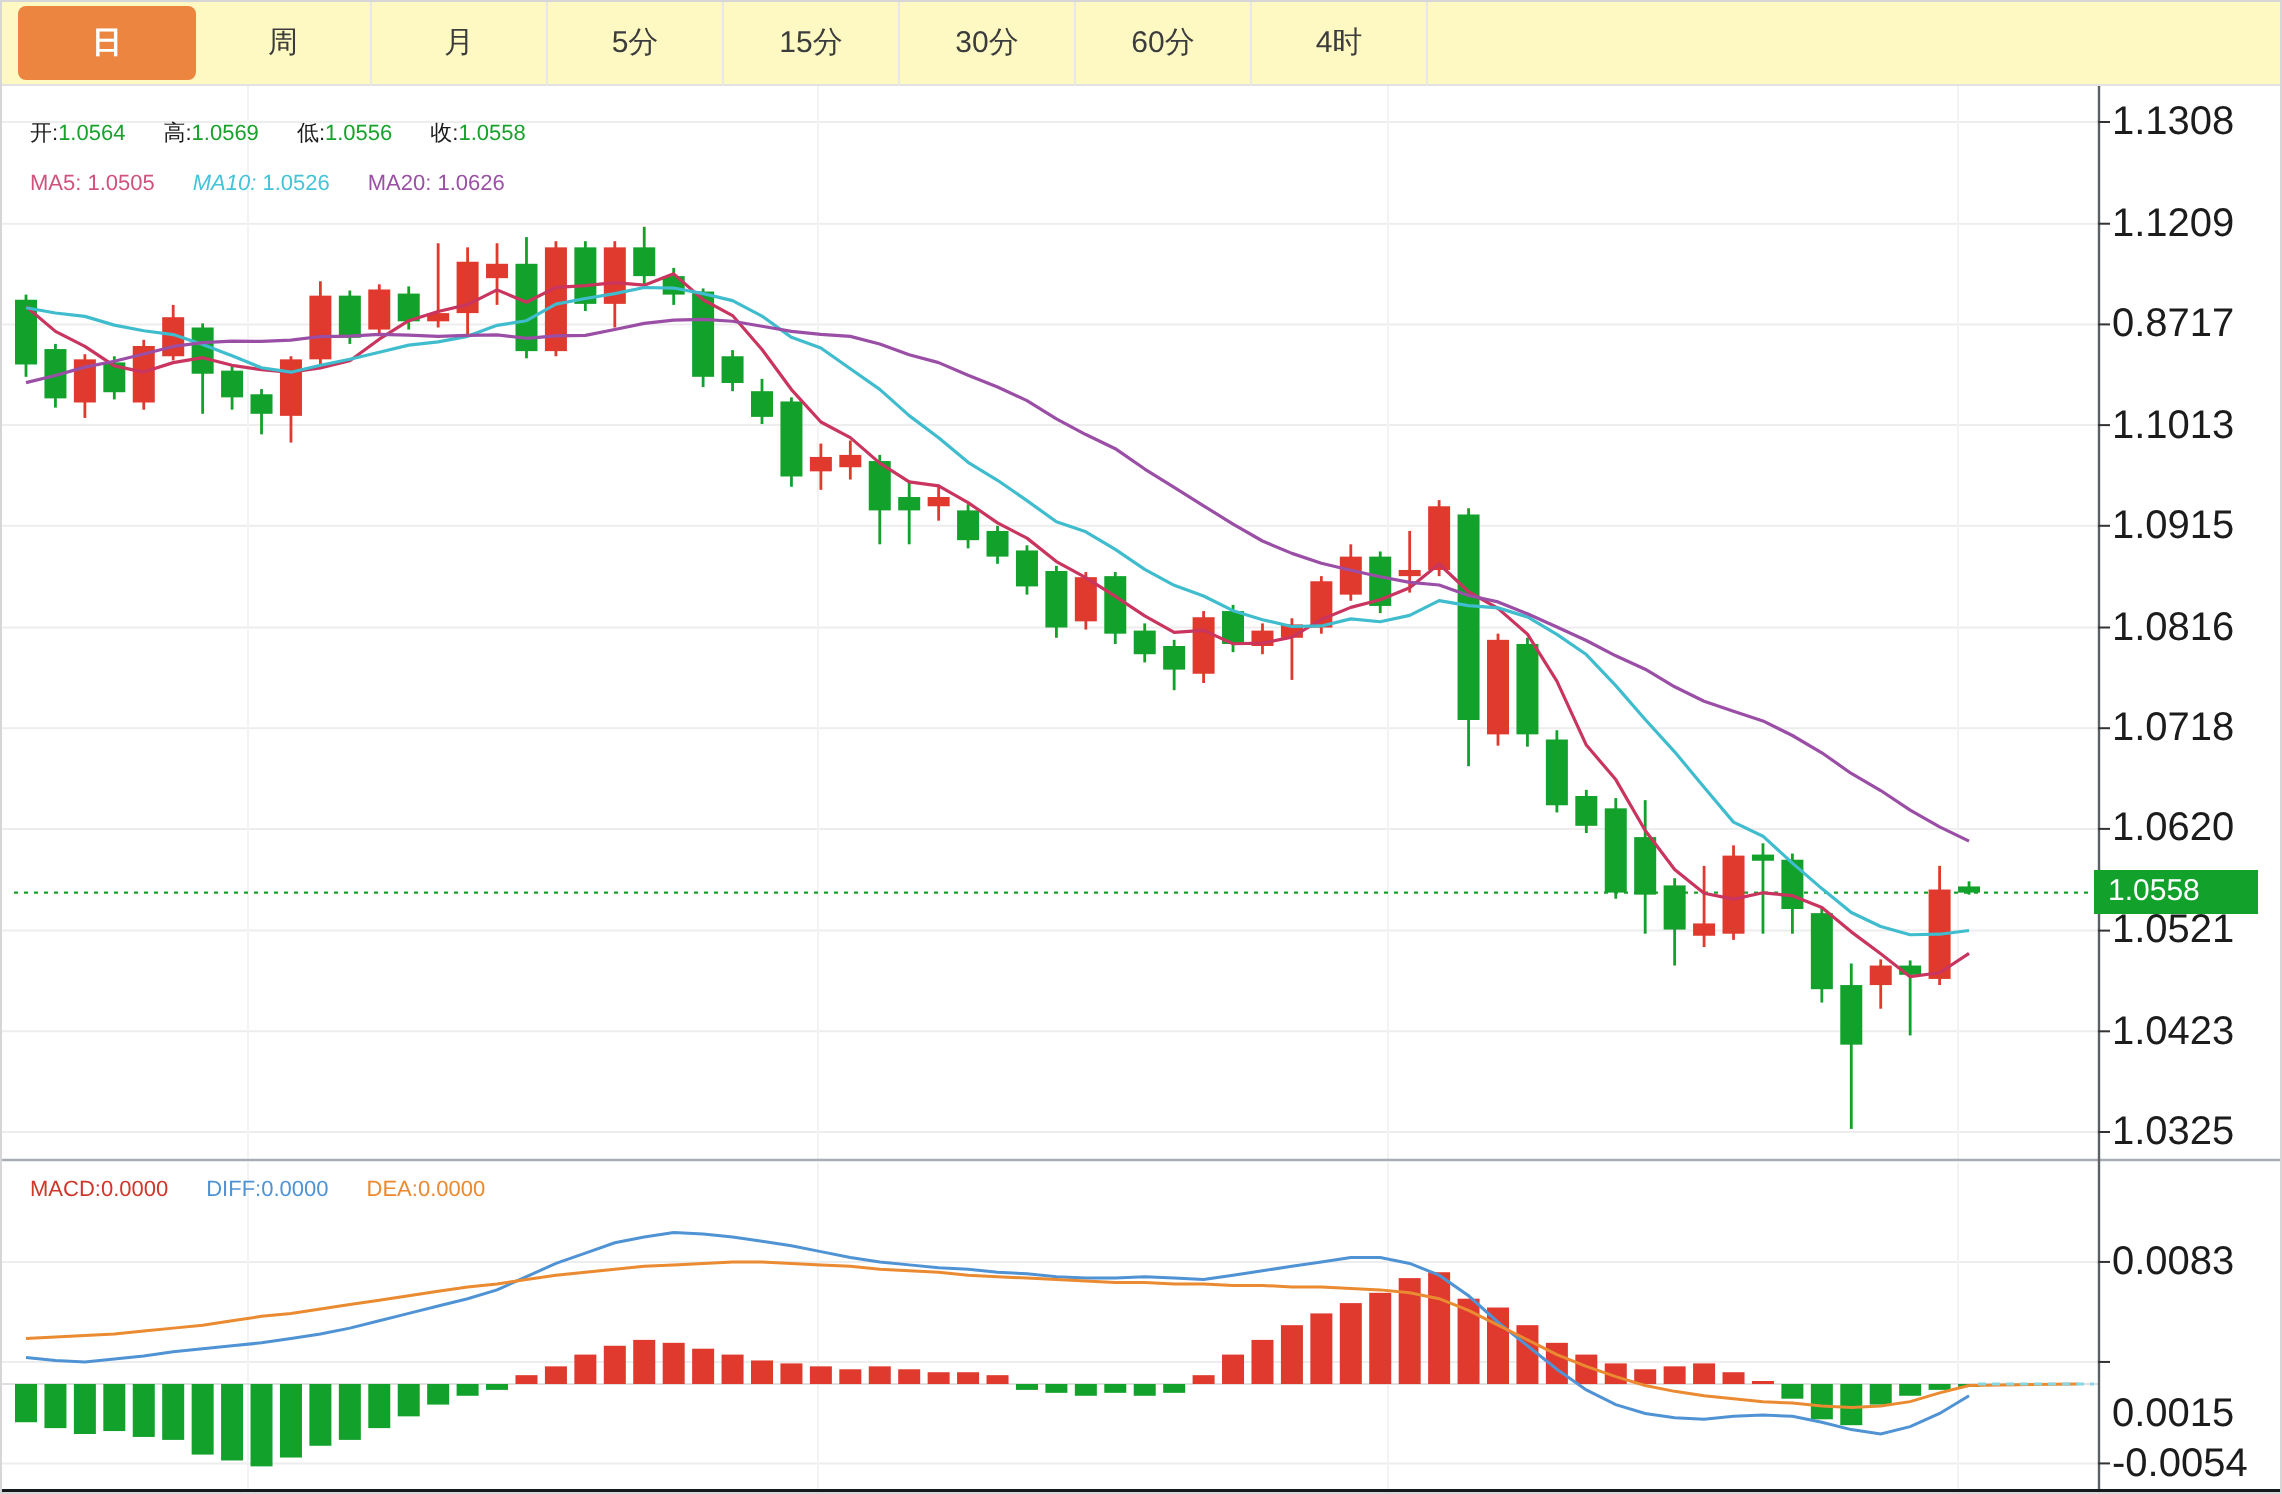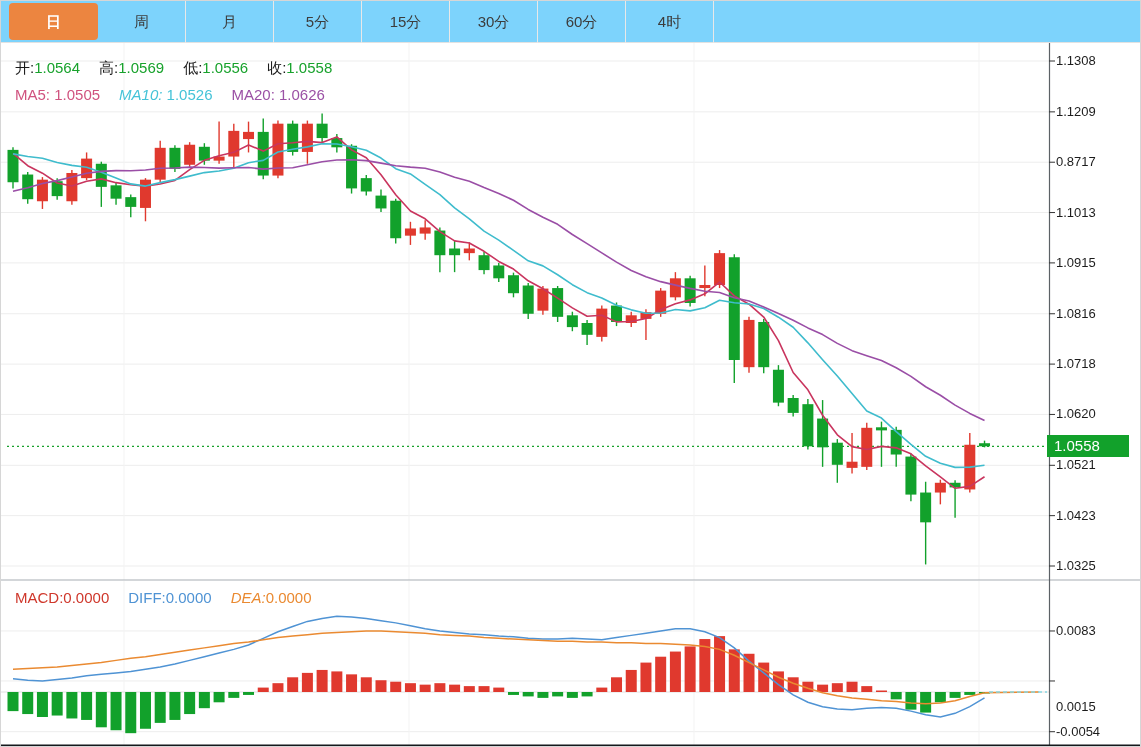--- a/index.html
+++ b/index.html
@@ -1,33 +1,33 @@
 <!DOCTYPE html>
 <html><head>
 <meta charset="utf-8">
 <style>
   html,body{margin:0;padding:0;background:#fff;}
   .app{position:relative;width:1141px;height:747px;background:#fff;
        font-family:"Liberation Sans",sans-serif;overflow:hidden;
        border:1px solid #d6d6d6;box-sizing:border-box;}
   svg{position:absolute;left:0;top:0;}
   
-  .tabbar{position:absolute;left:0;top:0;width:100%;height:42px;background:#7dd3fc;
+  .tabbar{position:absolute;left:0;top:0;width:100%;height:42px;background:#fef9c3;
           border-bottom:1px solid #e2e2e2;white-space:nowrap;z-index:5;padding-left:8px;box-sizing:border-box;}
   .tab{display:inline-block;width:88px;height:42px;line-height:42px;text-align:center;
        font-size:15px;color:#3c3c3c;border-right:1px solid #e8e8e8;cursor:pointer;vertical-align:top;box-sizing:border-box;}
   .tab.active{width:89px;height:37px;line-height:37px;margin-top:2px;margin-right:0;
        border:none;border-radius:4px;color:#fff;font-weight:bold;}
   
-  .legend{position:absolute;font-size:15px;z-index:4;white-space:nowrap;text-align:center;}
+  .legend{position:absolute;font-size:11px;z-index:4;white-space:nowrap;text-align:center;}
   .legend span{margin-right:19px;}
   .legend b{font-weight:normal;}
   
   .tick{position:absolute;left:1055px;width:84px;height:18px;line-height:18px;
-        font-size:13px;color:#1c1c1c;z-index:3;}
+        font-size:20px;color:#1c1c1c;z-index:3;}
   
   .badge{position:absolute;left:1046px;width:82px;height:22px;line-height:22px;
          color:#fff;font-size:15px;padding-left:7px;box-sizing:border-box;z-index:6;}
 </style>
 </head>
 <body>
 
 <div class="app">
   <div class="tabbar" id="tabbar"><div class="tab active" style="background: rgb(236, 133, 64);">日</div><div class="tab">周</div><div class="tab">月</div><div class="tab">5分</div><div class="tab">15分</div><div class="tab">30分</div><div class="tab">60分</div><div class="tab">4时</div></div>
 
@@ -282,21 +282,21 @@
       <line x1="1048" y1="514.6541200406916" x2="1054" y2="514.6541200406916" stroke="#333"></line>
       <line x1="1048" y1="565" x2="1054" y2="565" stroke="#333"></line>
       <line x1="1048" y1="629.9705882352941" x2="1054" y2="629.9705882352941" stroke="#333"></line>
       <line x1="1048" y1="679.9705882352941" x2="1054" y2="679.9705882352941" stroke="#333"></line>
       <line x1="1048" y1="730.7058823529412" x2="1054" y2="730.7058823529412" stroke="#333"></line>
       <rect x="0" y="743.5" width="1141" height="2.5" fill="#15181c"></rect>
     </svg>
 
   <div class="legend" id="ohlcRow" style="left:14px;top:58px;"><span><b style="color: rgb(27, 27, 27);">开:</b><b style="color: rgb(24, 162, 44);">1.0564</b></span><span><b style="color: rgb(27, 27, 27);">高:</b><b style="color: rgb(24, 162, 44);">1.0569</b></span><span><b style="color: rgb(27, 27, 27);">低:</b><b style="color: rgb(24, 162, 44);">1.0556</b></span><span><b style="color: rgb(27, 27, 27);">收:</b><b style="color: rgb(24, 162, 44);">1.0558</b></span></div>
   <div class="legend" id="maRow" style="left:14px;top:85px;"><span><b style="color: rgb(208, 83, 127);">MA5:</b><b style="color: rgb(208, 83, 127);"> 1.0505</b></span><span><b style="color: rgb(69, 195, 216); font-style: italic;">MA10:</b><b style="color: rgb(69, 195, 216);"> 1.0526</b></span><span><b style="color: rgb(155, 81, 165);">MA20:</b><b style="color: rgb(155, 81, 165);"> 1.0626</b></span></div>
-  <div class="legend" id="macdRow" style="left:14px;top:588px;"><span><b style="color: rgb(207, 55, 43);">MACD:</b><b style="color: rgb(207, 55, 43);">0.0000</b></span><span><b style="color: rgb(79, 147, 212);">DIFF:</b><b style="color: rgb(79, 147, 212);">0.0000</b></span><span><b style="color: rgb(234, 138, 49); font-style: italic;">DEA:</b><b style="color: rgb(234, 138, 49);">0.0000</b></span></div>
+  <div class="legend" id="macdRow" style="left:14px;top:588px;"><span><b style="color: rgb(207, 55, 43);">MACD:</b><b style="color: rgb(207, 55, 43);">0.0000</b></span><span><b style="color: rgb(79, 147, 212);">DIFF:</b><b style="color: rgb(79, 147, 212);">0.0000</b></span><span><b style="color: rgb(234, 138, 49);">DEA:</b><b style="color: rgb(234, 138, 49);">0.0000</b></span></div>
 
   <div id="priceAxis">
       <div class="tick" style="top: 51px;">1.1308</div>
       <div class="tick" style="top: 101.86px;">1.1209</div>
       <div class="tick" style="top: 152.205px;">0.8717</div>
       <div class="tick" style="top: 202.551px;">1.1013</div>
       <div class="tick" style="top: 252.897px;">1.0915</div>
       <div class="tick" style="top: 303.757px;">1.0816</div>
       <div class="tick" style="top: 354.103px;">1.0718</div>
       <div class="tick" style="top: 404.449px;">1.0620</div>

